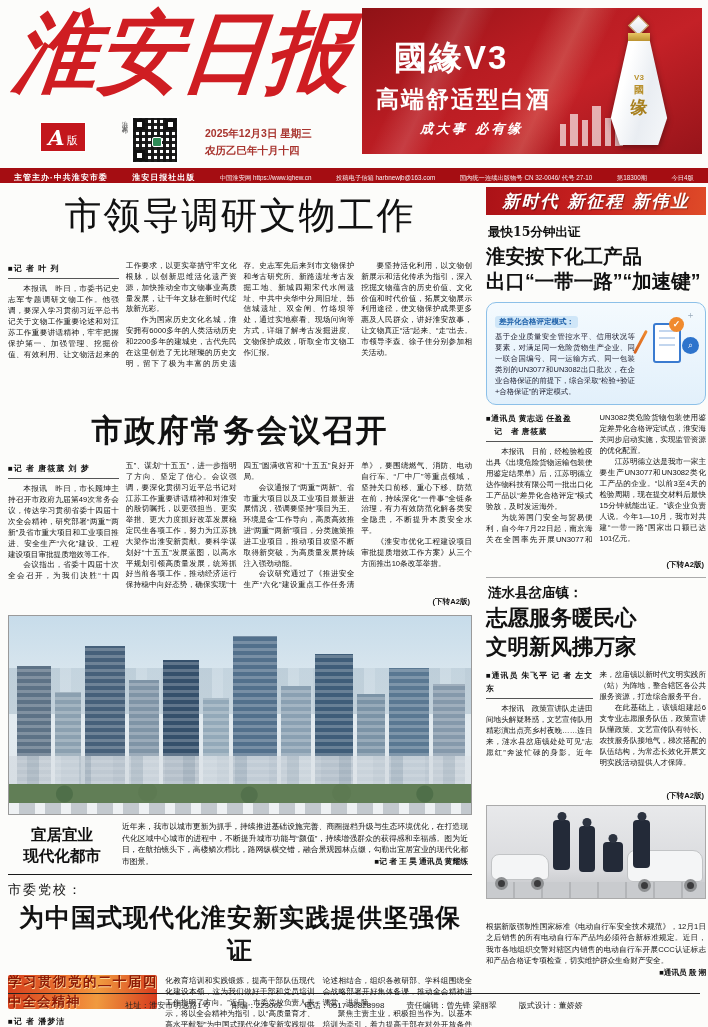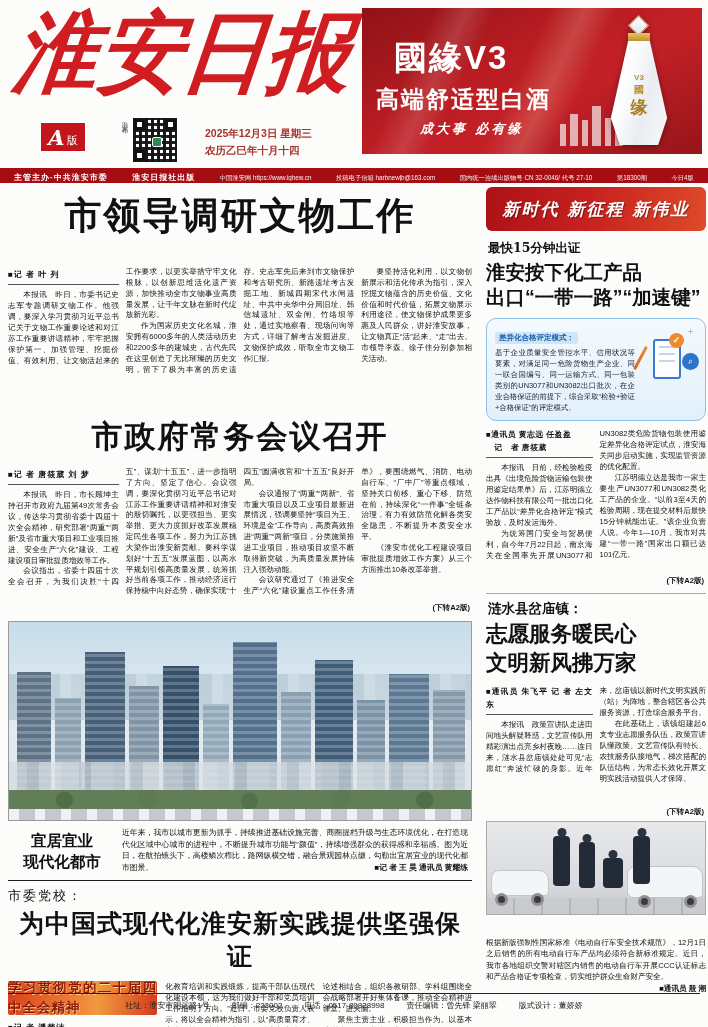--- a/index.html
+++ b/index.html
@@ -72,21 +72,21 @@
   }
   .infobar .b { font-size:8px; font-weight:bold; letter-spacing:1px; }
   .infobar .s { font-size:6.3px; opacity:.95; }
   .infobar-rule { position:absolute; left:0; top:181px; width:708px; height:1.5px; background:#a50d12; }
   
   .content { position:absolute; left:8px; top:187px; width:692px; height:812px; display:flex; }
   .col-left { width:464px; }
   .vdiv { width:1px; background:#b9b9b9; margin:4px 7px 0 7px; }
   .col-right { width:220px; }
   
-  .h-main { text-align:center; font-size:37px; font-weight:700; letter-spacing:2px; margin:4px 0 26px 0; }
+  .h-main { text-align:center; font-size:37px; font-weight:400; letter-spacing:2px; margin:4px 0 20px 0; }
   .h-gov  { text-align:center; font-size:31px; font-weight:900; letter-spacing:2px; margin:8px 0 9px 0; }
   .byline { font-size:8px; font-weight:bold; letter-spacing:1px; padding:2px 0 4px 0; border-bottom:1px solid #555; margin-bottom:5px; break-inside:avoid; }
   .body4 { position:relative; column-count:4; column-gap:7px; font-size:7.6px; line-height:1.43; text-align:justify; overflow:hidden; }
   .body2 { position:relative; column-count:2; column-gap:7px; font-size:7.6px; line-height:1.45; text-align:justify; overflow:hidden; }
   .body3 { position:relative; column-count:3; column-gap:8px; font-size:7.6px; line-height:1.45; text-align:justify; overflow:hidden; }
   .body4 p, .body2 p, .body3 p { text-indent:2em; margin:0; }
   .cont { position:absolute; right:2px; bottom:0; font-size:7.6px; font-weight:bold; background:#fcfcfa; padding-left:4px; }
   .bh1 { height:141px; } .bh2 { height:147px; }
   
   .photo-city { position:relative; margin-top:7px; width:464px; height:200px; border:1px solid #9a9a9a; overflow:hidden;
@@ -116,24 +116,24 @@
   .ps-title { text-align:center; font-size:25px; font-weight:900; letter-spacing:1px; margin:2px 0 8px 0; }
   .banner-study {
     height:34px; margin-bottom:5px; display:flex; align-items:center; justify-content:center; break-inside:avoid;
     background:linear-gradient(95deg,#d6401d 0%, #ef7f35 45%, #f09a3f 60%, #d63a1d 100%);
     color:#8d1a05; font-family:"DejaVu Serif",serif; font-weight:bold; font-size:13.5px; letter-spacing:1px;
     text-shadow:0.6px 0.6px 0 #ffd9a0; border-radius:2px;
   }
   .ps-body { height:102px; }
   
   .banner-era {
-    height:44px; display:flex; align-items:center; justify-content:center;
+    height:28px; display:flex; align-items:center; justify-content:center;
     background:linear-gradient(100deg,#ab1217 0%, #c6201f 45%, #df4b28 100%);
     color:#fff; font-family:"DejaVu Serif",serif; font-weight:bold; font-style:italic;
-    font-size:17px; letter-spacing:2px; text-shadow:1px 1px 1px rgba(0,0,0,.35);border-radius:6px;
+    font-size:17px; letter-spacing:2px; text-shadow:1px 1px 1px rgba(0,0,0,.35);
   }
   .chem-kicker { font-size:12.5px; font-weight:bold; margin:9px 0 3px 2px; font-family:"DejaVu Serif",serif; }
   .chem-title { font-size:19.5px; font-weight:900; line-height:1.3; margin-bottom:7px; }
   .infographic {
     position:relative; border:1.5px solid #8cc0e8; border-radius:10px; padding:7px 70px 7px 8px;
     background:linear-gradient(#f4fafe,#e2f0fb); margin-bottom:7px; min-height:86px;
   }
   .ig-label { display:inline-block; background:#cfe6f8; color:#1c5fa8; font-weight:bold; font-size:7.5px; padding:1px 4px; border-radius:3px; margin-bottom:3px; }
   .ig-text { font-size:7.4px; line-height:1.5; text-align:justify; color:#223; }
   .ig-art { position:absolute; right:6px; top:12px; width:60px; height:64px; }

